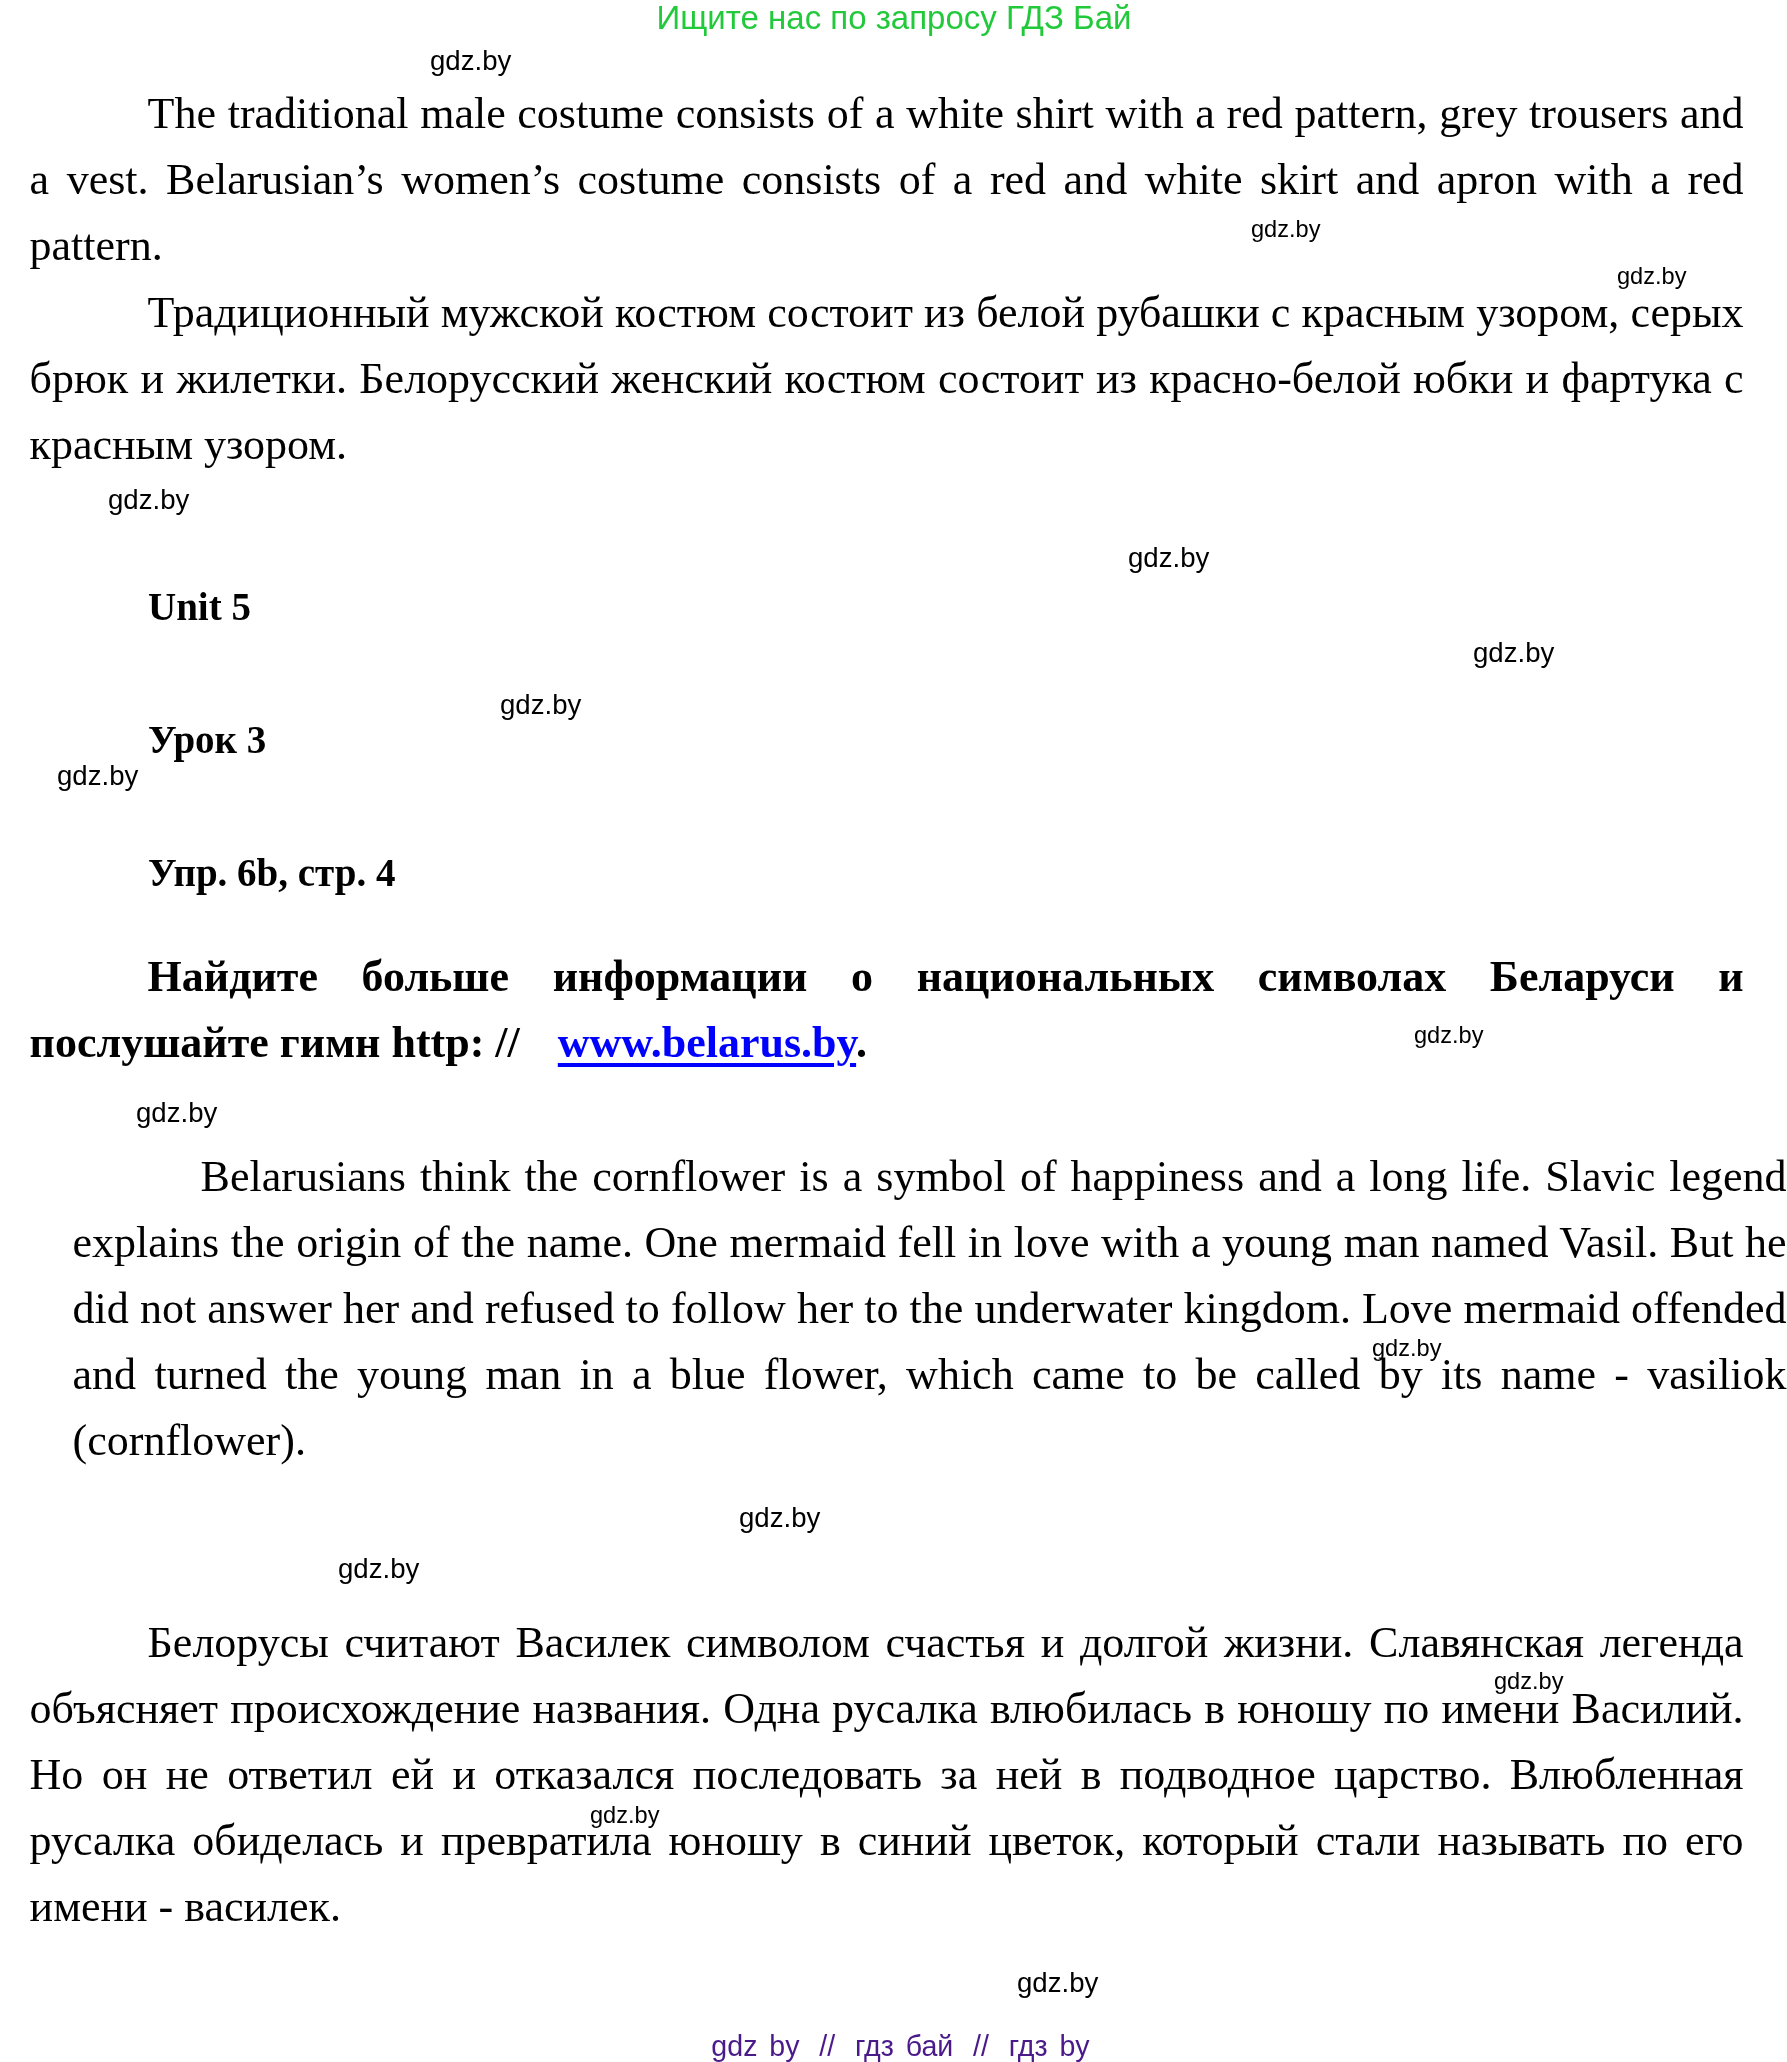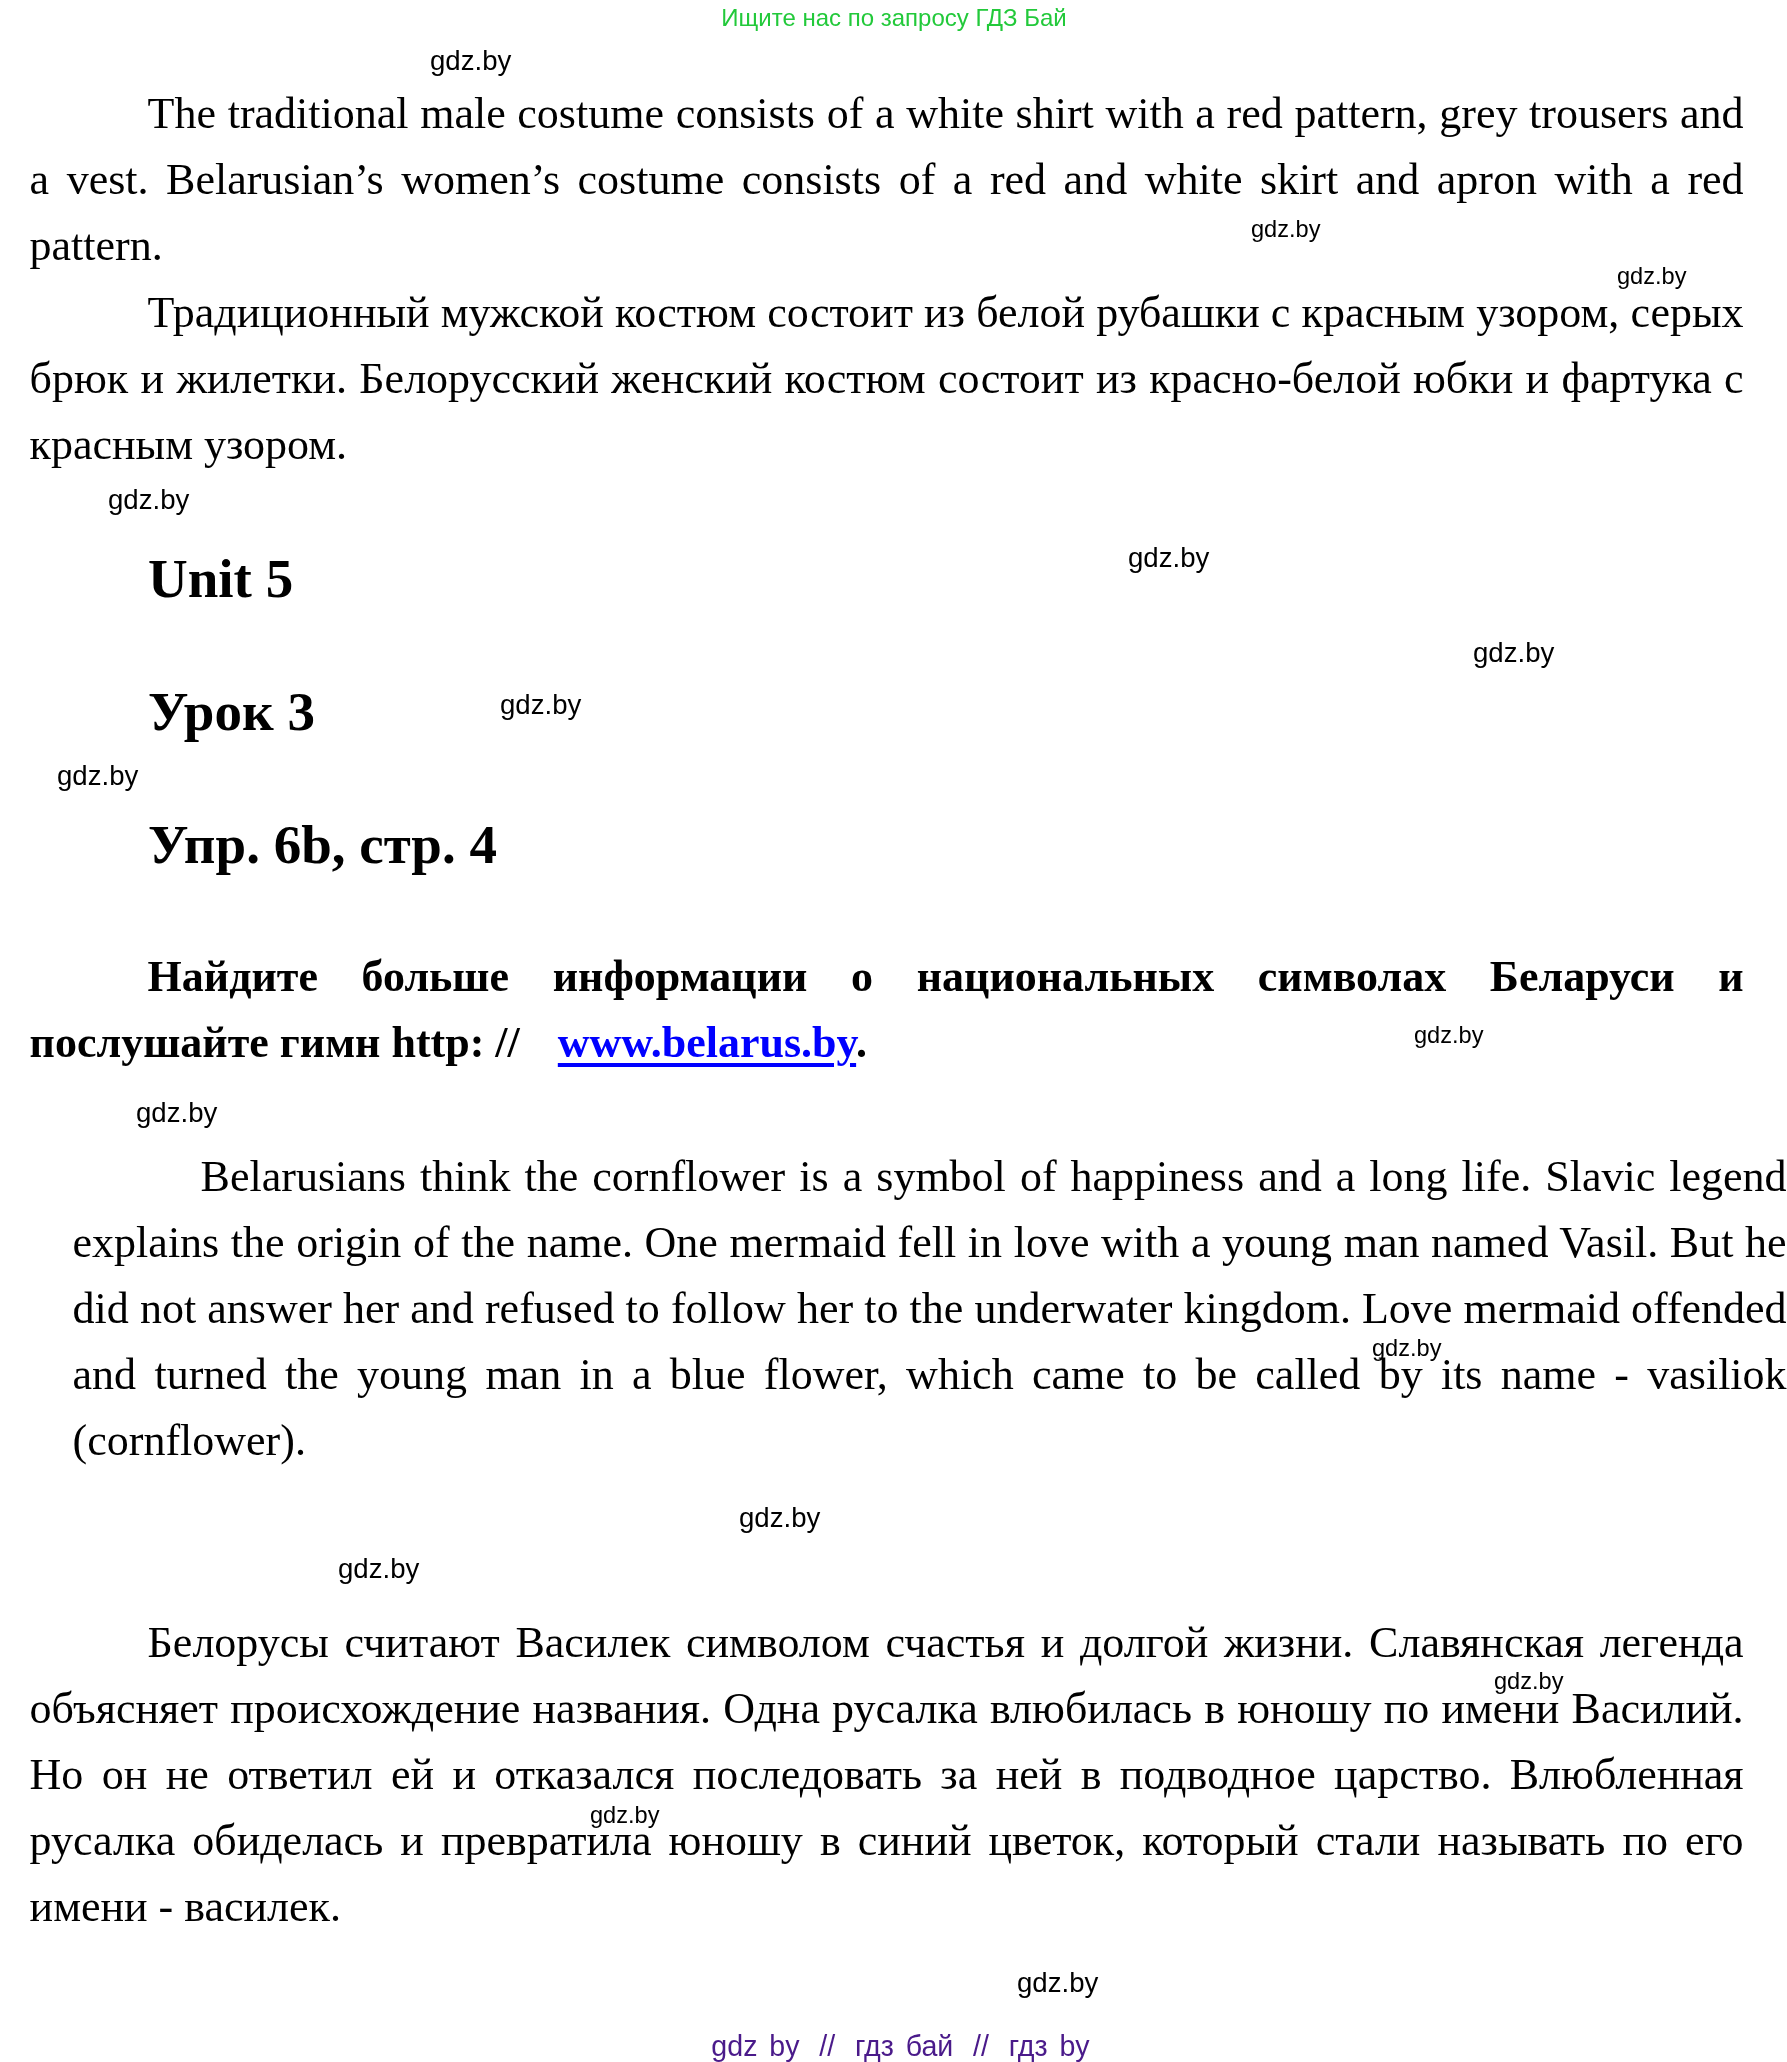--- a/index.html
+++ b/index.html
@@ -1,34 +1,34 @@
 <!DOCTYPE html>
 <html><head>
   <meta charset="utf-8">
   <style>
     html, body { margin: 0; padding: 0; background: #ffffff; }
     body { width: 1788px; height: 2063px; position: relative; overflow: hidden; }
     .serif { font-family: "Liberation Serif", "DejaVu Serif", serif; color: #000; }
     .sans { font-family: "Liberation Sans", "DejaVu Sans", sans-serif; text-align: center; }
     .banner {
       position: absolute; left: 0; top: 1px; width: 1788px; text-align: center;
-      font-size: 24px; color: #22c93a; line-height: 33px;
+      font-size: 33px; color: #22c93a; line-height: 33px;
     }
     .footer {
       position: absolute; left: 0; top: 2031px; width: 1801px; text-align: center;
       font-size: 28.6px; color: #4a1a8a; line-height: 31.5px; word-spacing: 3.9px;
     }
     .footer .sep { margin: 0 7.9px; }
     .para {
       position: absolute; left: 29.6px; width: 1714px;
       font-size: 44px; line-height: 66px; text-align: justify; text-align-last: left;
     }
     .para .first { display: inline-block; width: 118px; }
     .heading {
-      position: absolute; left: 148px; font-size: 55px; font-weight: bold; line-height: 65px;
+      position: absolute; left: 148px; font-size: 39px; font-weight: bold; line-height: 65px; margin-top: 28px;
     }
     .bold { font-weight: bold; }
     .wm {
       position: absolute; font-size: 27.6px; color: #000; line-height: 29.6px; white-space: nowrap;
     }
     .wm.small { font-size: 23.6px; }
     a.link { color: #0000ff; text-decoration: underline; text-decoration-thickness: 3.9px; text-underline-offset: 5.9px; margin-left: 27px; }
   </style>
 </head>
 <body>

